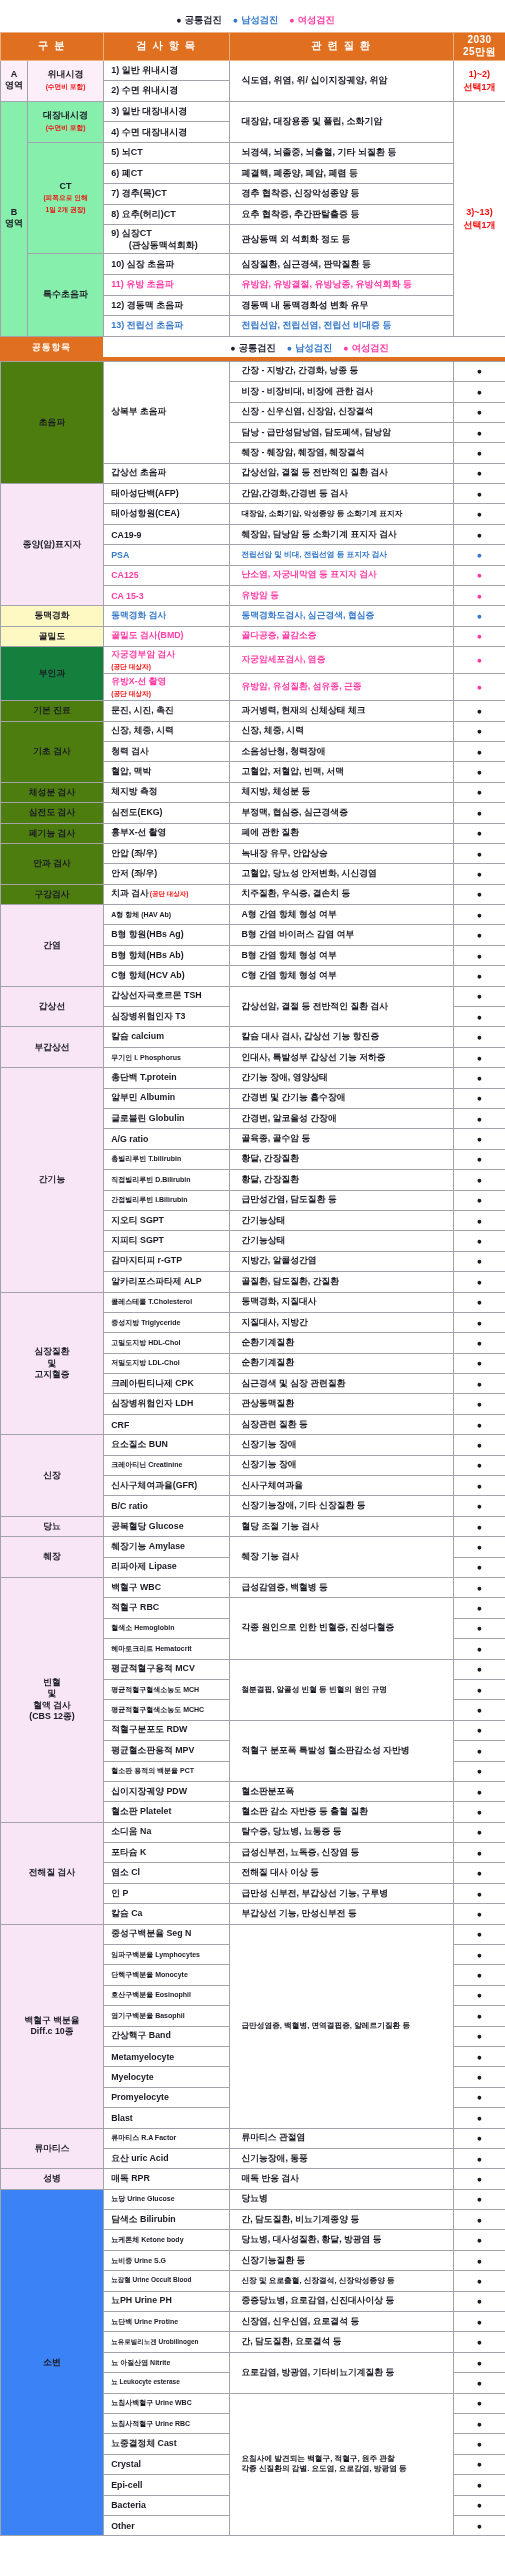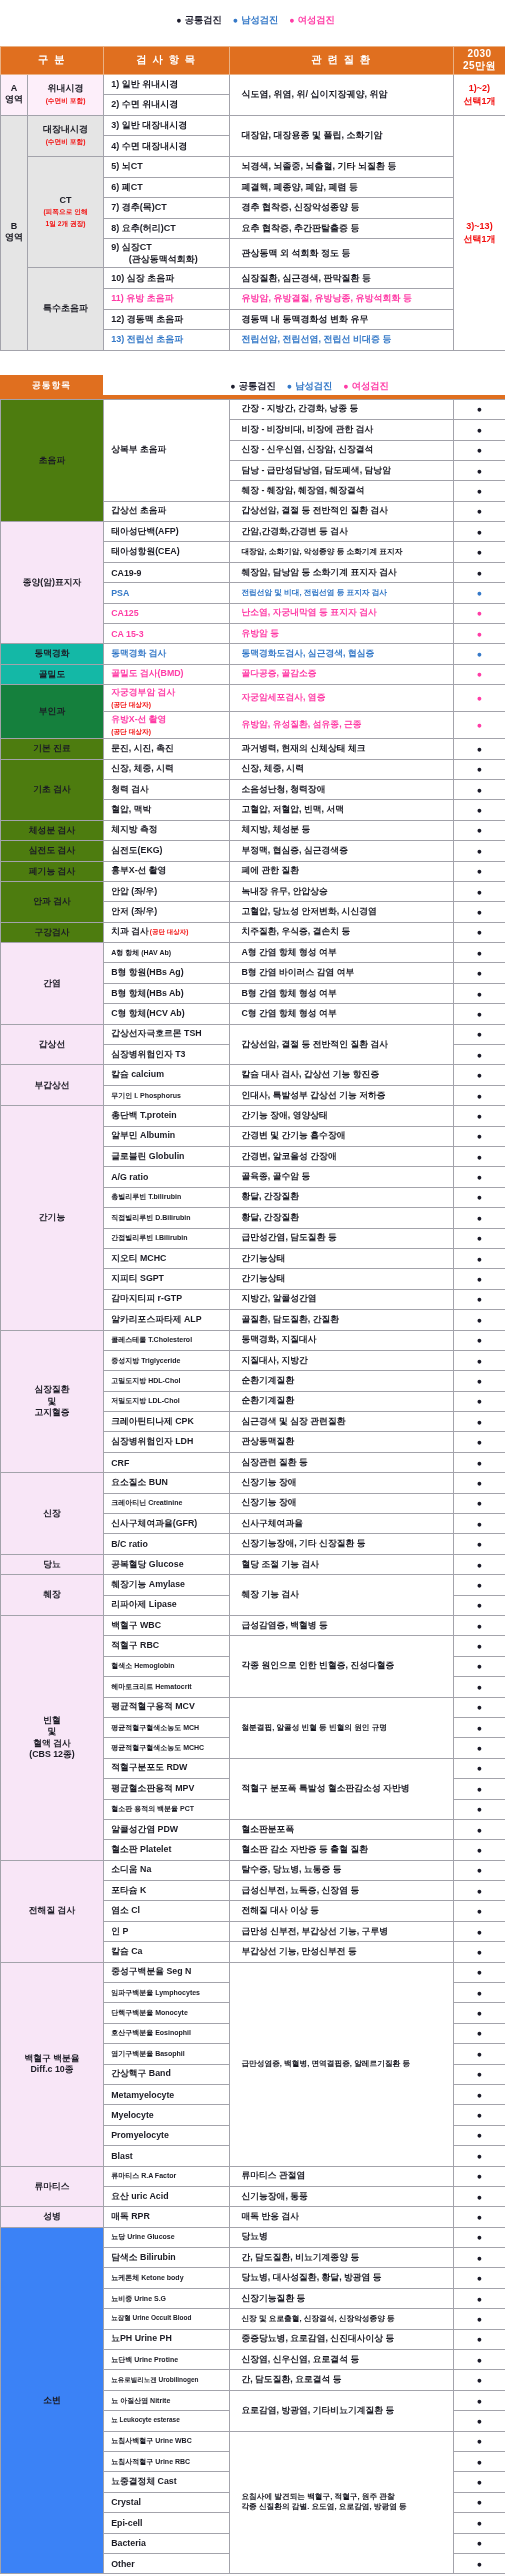--- a/index.html
+++ b/index.html
@@ -6,43 +6,43 @@
   body{width:506px;height:2576px;overflow:hidden;font-family:"Liberation Sans",sans-serif;font-weight:bold;color:#1b1b24;}
   .legend{text-align:center;padding-right:3.1px;font-size:9.3px;height:13.4px;line-height:13.4px;}
   .legend .li{margin-left:8.3px;white-space:nowrap;}
   .legend .dot{font-size:8.8px;margin-right:3.1px;}
   .c0{color:#1e1e2e;} .c1{color:#3579c8;} .c2{color:#ff3ca6;}
   #legend1{margin-top:14.4px;}
   table{border-collapse:collapse;table-layout:fixed;width:506px;}
   td,th{border:0.5px solid #a3a3ab;box-sizing:border-box;}
   th{background:#e06f1f;color:#fff;font-size:10.3px;letter-spacing:1.5px;height:26px;border:0.5px solid #eab184;font-weight:bold;}
   th.price-h{font-size:10px;letter-spacing:0.5px;line-height:12.4px;}
-  #t1{margin-top:18px;}
+  #t1{margin-top:4px;}
   #t1 td{height:20.6px;font-size:9px;}
   #t1 tr.tall td{height:29px;}
   #t2 td{height:20.4px;font-size:8.8px;}
   #t2 tr.tall td{height:27px;}
   td.center,td.cat,td.area,td.price,td.dot{text-align:center;}
   td.item,td.sub{text-align:left;padding-left:7.2px;}
   td.desc{text-align:left;padding-left:11.4px;}
   td.cat{font-size:8.8px;line-height:11.4px;}
   .red{color:#f20d0d;font-size:6.7px;font-weight:bold;}
   .red.inline{font-size:6.5px;margin-left:1px;}
   td.price{color:#f20d0d;font-size:9.3px;line-height:12.4px;}
   td.dot{font-size:10.3px;}
   .dk{color:#1a1a28;} .db{color:#3579c8;} .dp{color:#ff3ca6;}
   .cb{color:#3579c8;} .cp{color:#ff3ca6;}
-  .bgPinkA{background:#fdeffa;} .bgYellow{background:#e5e5e5;}
+  .bgPinkA{background:#fdeffa;} .bgYellow{background:#86efac;}
   .bgPeach{background:#4d7c0f;} .bgLav{background:#f8e6f7;}
-  .bgGreen{background:#14b8a6;} .bgPink{background:#15803d;}
+  .bgGreen{background:#fef9c3;} .bgPink{background:#15803d;}
   .bgCyan{background:#3b82f6;}
   .fz13{font-size:7px !important;} .fz12{font-size:6.5px !important;}
   .fz15{font-size:7.7px !important;}
   .indent2{padding-left:17.5px;}
-  #tabrow{position:relative;height:24px;margin-top:24px;padding-left:36px;}
+  #tabrow{position:relative;height:24px;padding-left:36px;}
   #tab{position:absolute;left:0;bottom:0;width:103px;height:24px;background:#e06f1f;color:#fff;
        font-size:8.8px;line-height:21.7px;text-align:center;letter-spacing:1px;}
   #tabbar{position:absolute;left:0;right:0;bottom:0;height:3.6px;background:#e06f1f;}
   #legend2{position:absolute;right:0;bottom:5.2px;left:108px;}
   #t1 td.line2{line-height:12px;}
 </style>
 </head>
 <body>
 
 <div class="legend" id="legend1">
@@ -357,21 +357,21 @@
         <td class="sub fz13"><span>직접빌리루빈 D.Bilirubin</span></td>
         <td class="desc"><span>황달, 간장질환</span></td>
         <td class="dot dk">●</td>
       </tr>
       <tr>
         <td class="sub fz13"><span>간접빌리루빈 I.Bilirubin</span></td>
         <td class="desc"><span>급만성간염, 담도질환 등</span></td>
         <td class="dot dk">●</td>
       </tr>
       <tr>
-        <td class="sub"><span>지오티 MCHC</span></td>
+        <td class="sub"><span>지오티 SGPT</span></td>
         <td class="desc"><span>간기능상태</span></td>
         <td class="dot dk">●</td>
       </tr>
       <tr>
         <td class="sub"><span>지피티 SGPT</span></td>
         <td class="desc"><span>간기능상태</span></td>
         <td class="dot dk">●</td>
       </tr>
       <tr>
         <td class="sub"><span>감마지티피 r-GTP</span></td>
@@ -495,21 +495,21 @@
       </tr>
       <tr>
         <td class="sub"><span>평균혈소판용적 MPV</span></td>
         <td class="dot dk">●</td>
       </tr>
       <tr>
         <td class="sub fz13"><span>혈소판 용적의 백분율 PCT</span></td>
         <td class="dot dk">●</td>
       </tr>
       <tr>
-        <td class="sub"><span>알콜성간염 PDW</span></td>
+        <td class="sub"><span>십이지장궤양 PDW</span></td>
         <td class="desc"><span>혈소판분포폭</span></td>
         <td class="dot dk">●</td>
       </tr>
       <tr>
         <td class="sub"><span>혈소판 Platelet</span></td>
         <td class="desc"><span>혈소판 감소 자반증 등 출혈 질환</span></td>
         <td class="dot dk">●</td>
       </tr>
       <tr>
         <td class="cat bgLav" rowspan="5"><span>전해질 검사</span></td>

